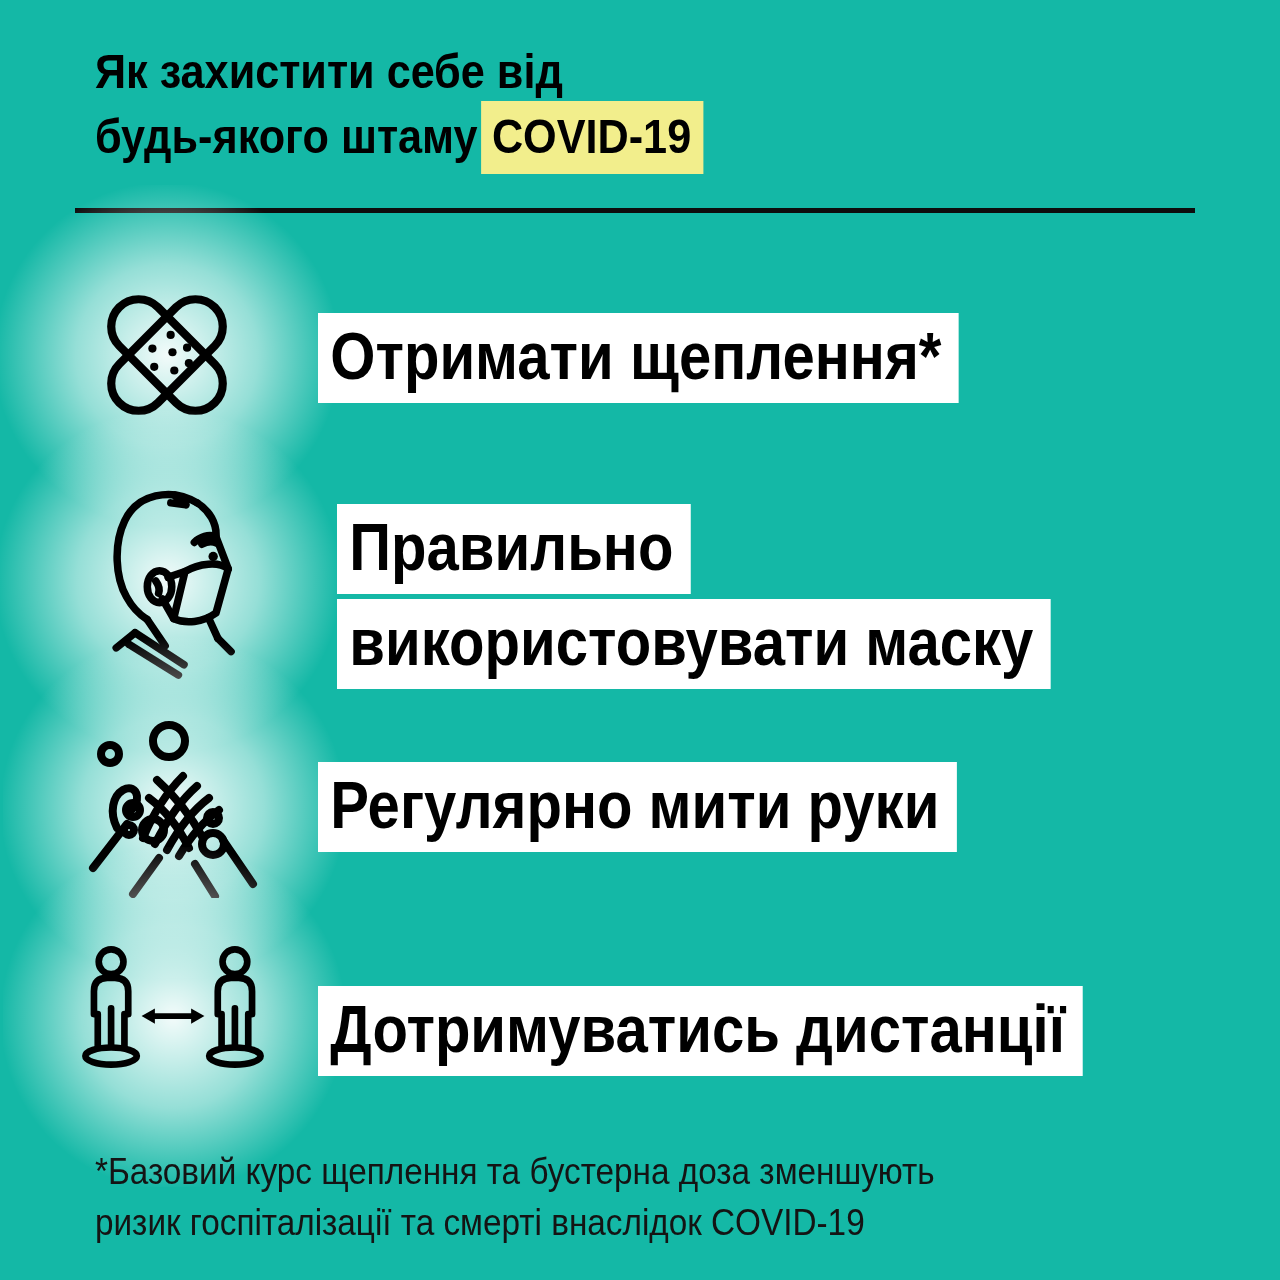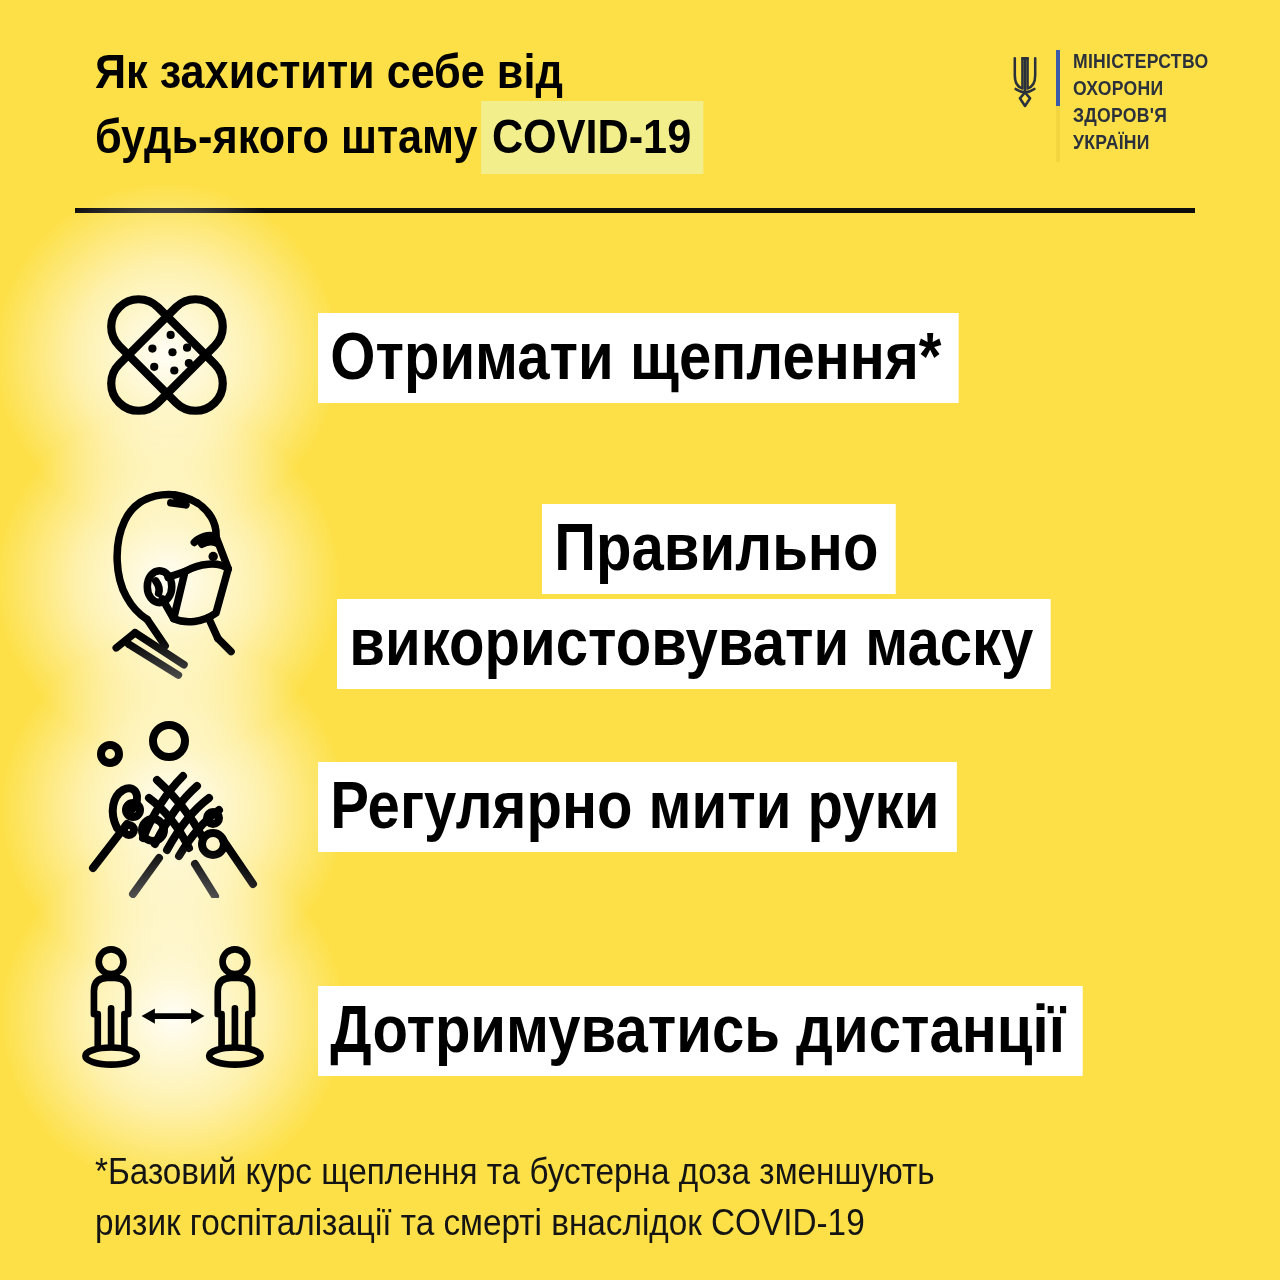--- a/index.html
+++ b/index.html
@@ -1,19 +1,19 @@
 <!DOCTYPE html>
 <html><head>
 <meta charset="utf-8">
 <style>
   html,body{margin:0;padding:0;}
   .poster{
     position:relative;
     width:1280px;height:1280px;
-    background:#fde047;
+    background:#14b8a6;
     overflow:hidden;
     font-family:"Liberation Sans", sans-serif;
     color:#000;
     text-decoration:underline;
   }
   
   .title{
     position:absolute;left:95px;top:42px;
     font-weight:700;font-size:48px;line-height:59px;
     transform:scaleX(0.9);transform-origin:left top;
@@ -53,21 +53,21 @@
     content:"";position:absolute;left:50%;top:50%;
     width:340px;height:340px;transform:translate(-50%,-50%);
     background:radial-gradient(circle,
       rgba(255,255,255,0.95) 0%,
       rgba(255,255,255,0.55) 38%,
       rgba(132,200,234,0) 72%);
   }
   .icon-cell svg{position:relative;}
   .text-cell{
     position:absolute;left:318px;
-    display:flex;flex-direction:column;align-items:center;gap:5px;
+    display:flex;flex-direction:column;align-items:flex-start;gap:5px;
   }
   .line-box{
     display:inline-block;background:#FFFFFF;color:#000;
     font-weight:700;font-size:66px;line-height:1;
     padding:10px 20px 14px 14px;white-space:nowrap;
     transform:scaleX(0.88);transform-origin:left top;
   }
   
   .footnote{
     position:absolute;left:95px;top:1146px;
@@ -80,39 +80,20 @@
 </head>
 <body>
 
 <div class="poster">
 
   <div class="title">
     <div>Як захистити себе від</div>
     <div><span>будь-якого штаму</span><span class="hl">COVID-19</span></div>
   </div>
 
-  <div class="logo">
-    <svg class="trident" width="34" height="62" viewBox="0 0 40 66">
-      <g stroke="#2A313B" stroke-width="3" fill="none" stroke-linecap="round" stroke-linejoin="round">
-        <path d="M8 4 v20 c0 9 4 14 9 15.5 V4"></path>
-        <path d="M32 4 v20 c0 9 -4 14 -9 15.5 V4"></path>
-        <path d="M17 4 h6"></path>
-        <path d="M20 6 V44"></path>
-        <path d="M9 40 c7 5 15 5 22 0"></path>
-        <path d="M20 44 l6 7 l-6 9 l-6 -9 z"></path>
-      </g>
-    </svg>
-    <div class="flagbar"></div>
-    <div class="logo-text">
-      <div>МІНІСТЕРСТВО</div>
-      <div>ОХОРОНИ</div>
-      <div>ЗДОРОВ'Я</div>
-      <div>УКРАЇНИ</div>
-    </div>
-  </div>
 
   <div class="divider"></div>
 
   <div class="item">
     <div class="icon-cell" style="left:92px;top:280px;width:150px;height:150px;">
       <svg width="146" height="146" viewBox="0 0 160 160">
         <g class="ic" stroke-width="9">
           <rect x="50" y="6" width="60" height="148" rx="30" transform="rotate(45 80 80)"></rect>
           <rect x="50" y="6" width="60" height="148" rx="30" transform="rotate(-45 80 80)"></rect>
         </g>

